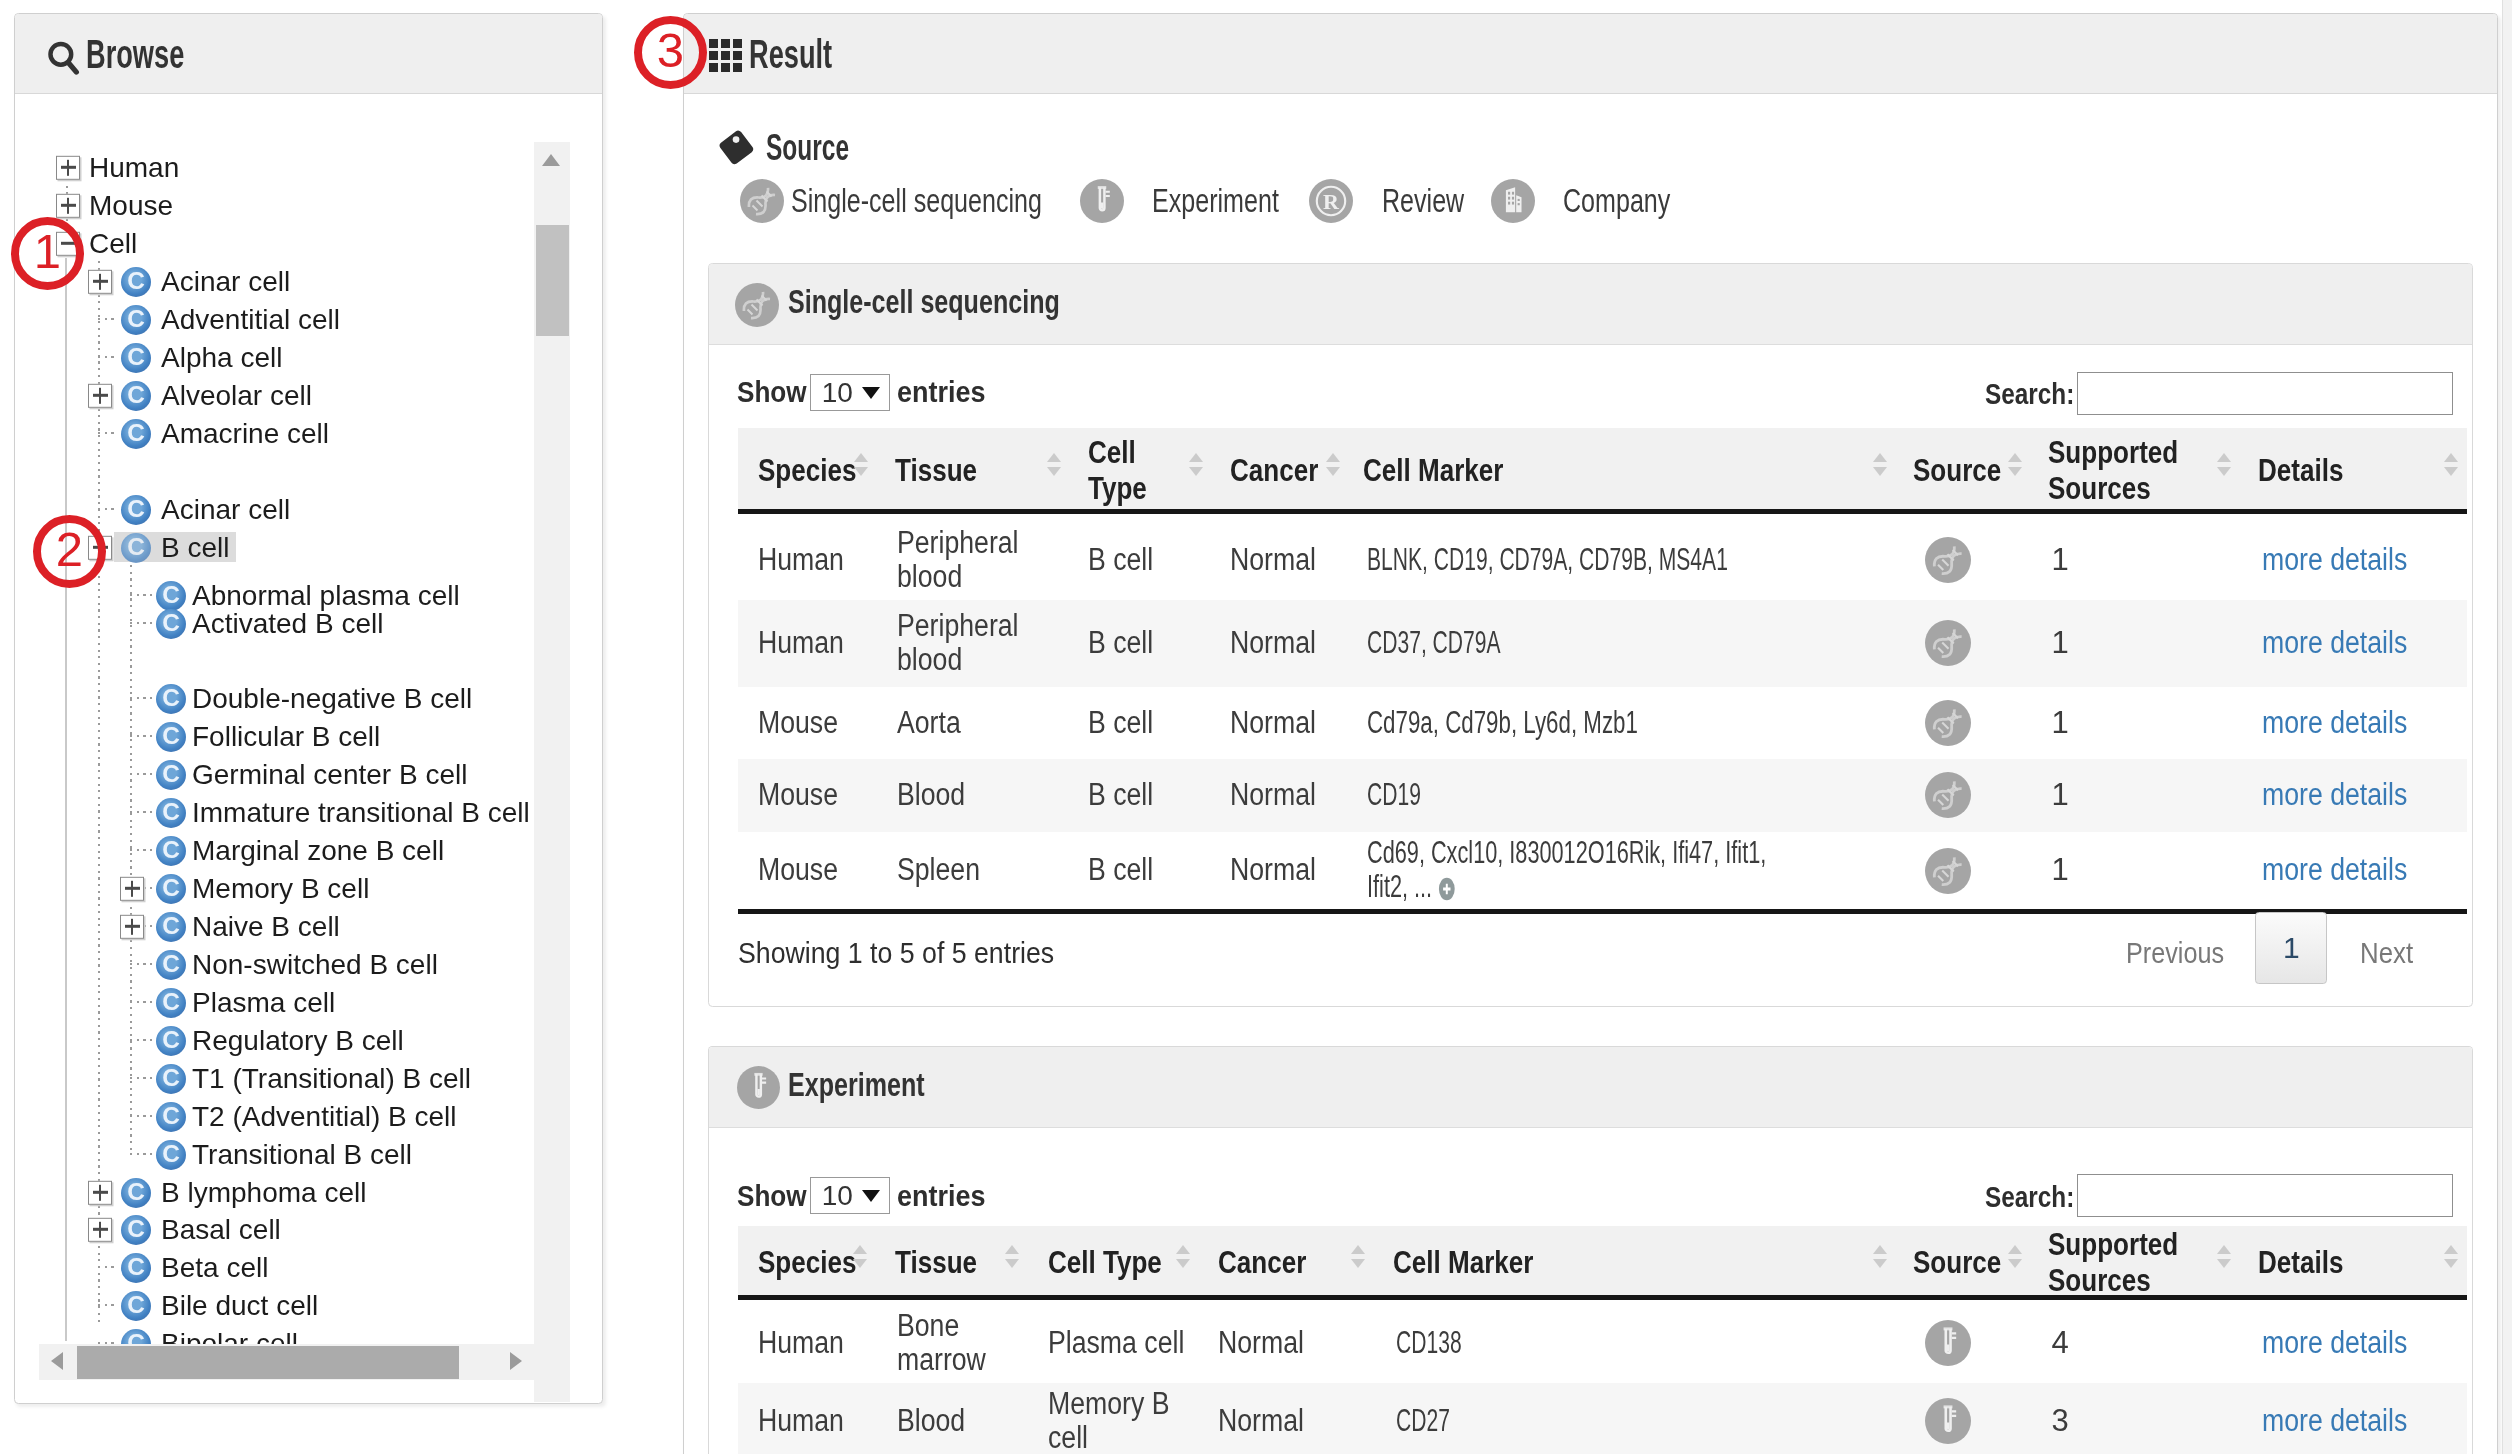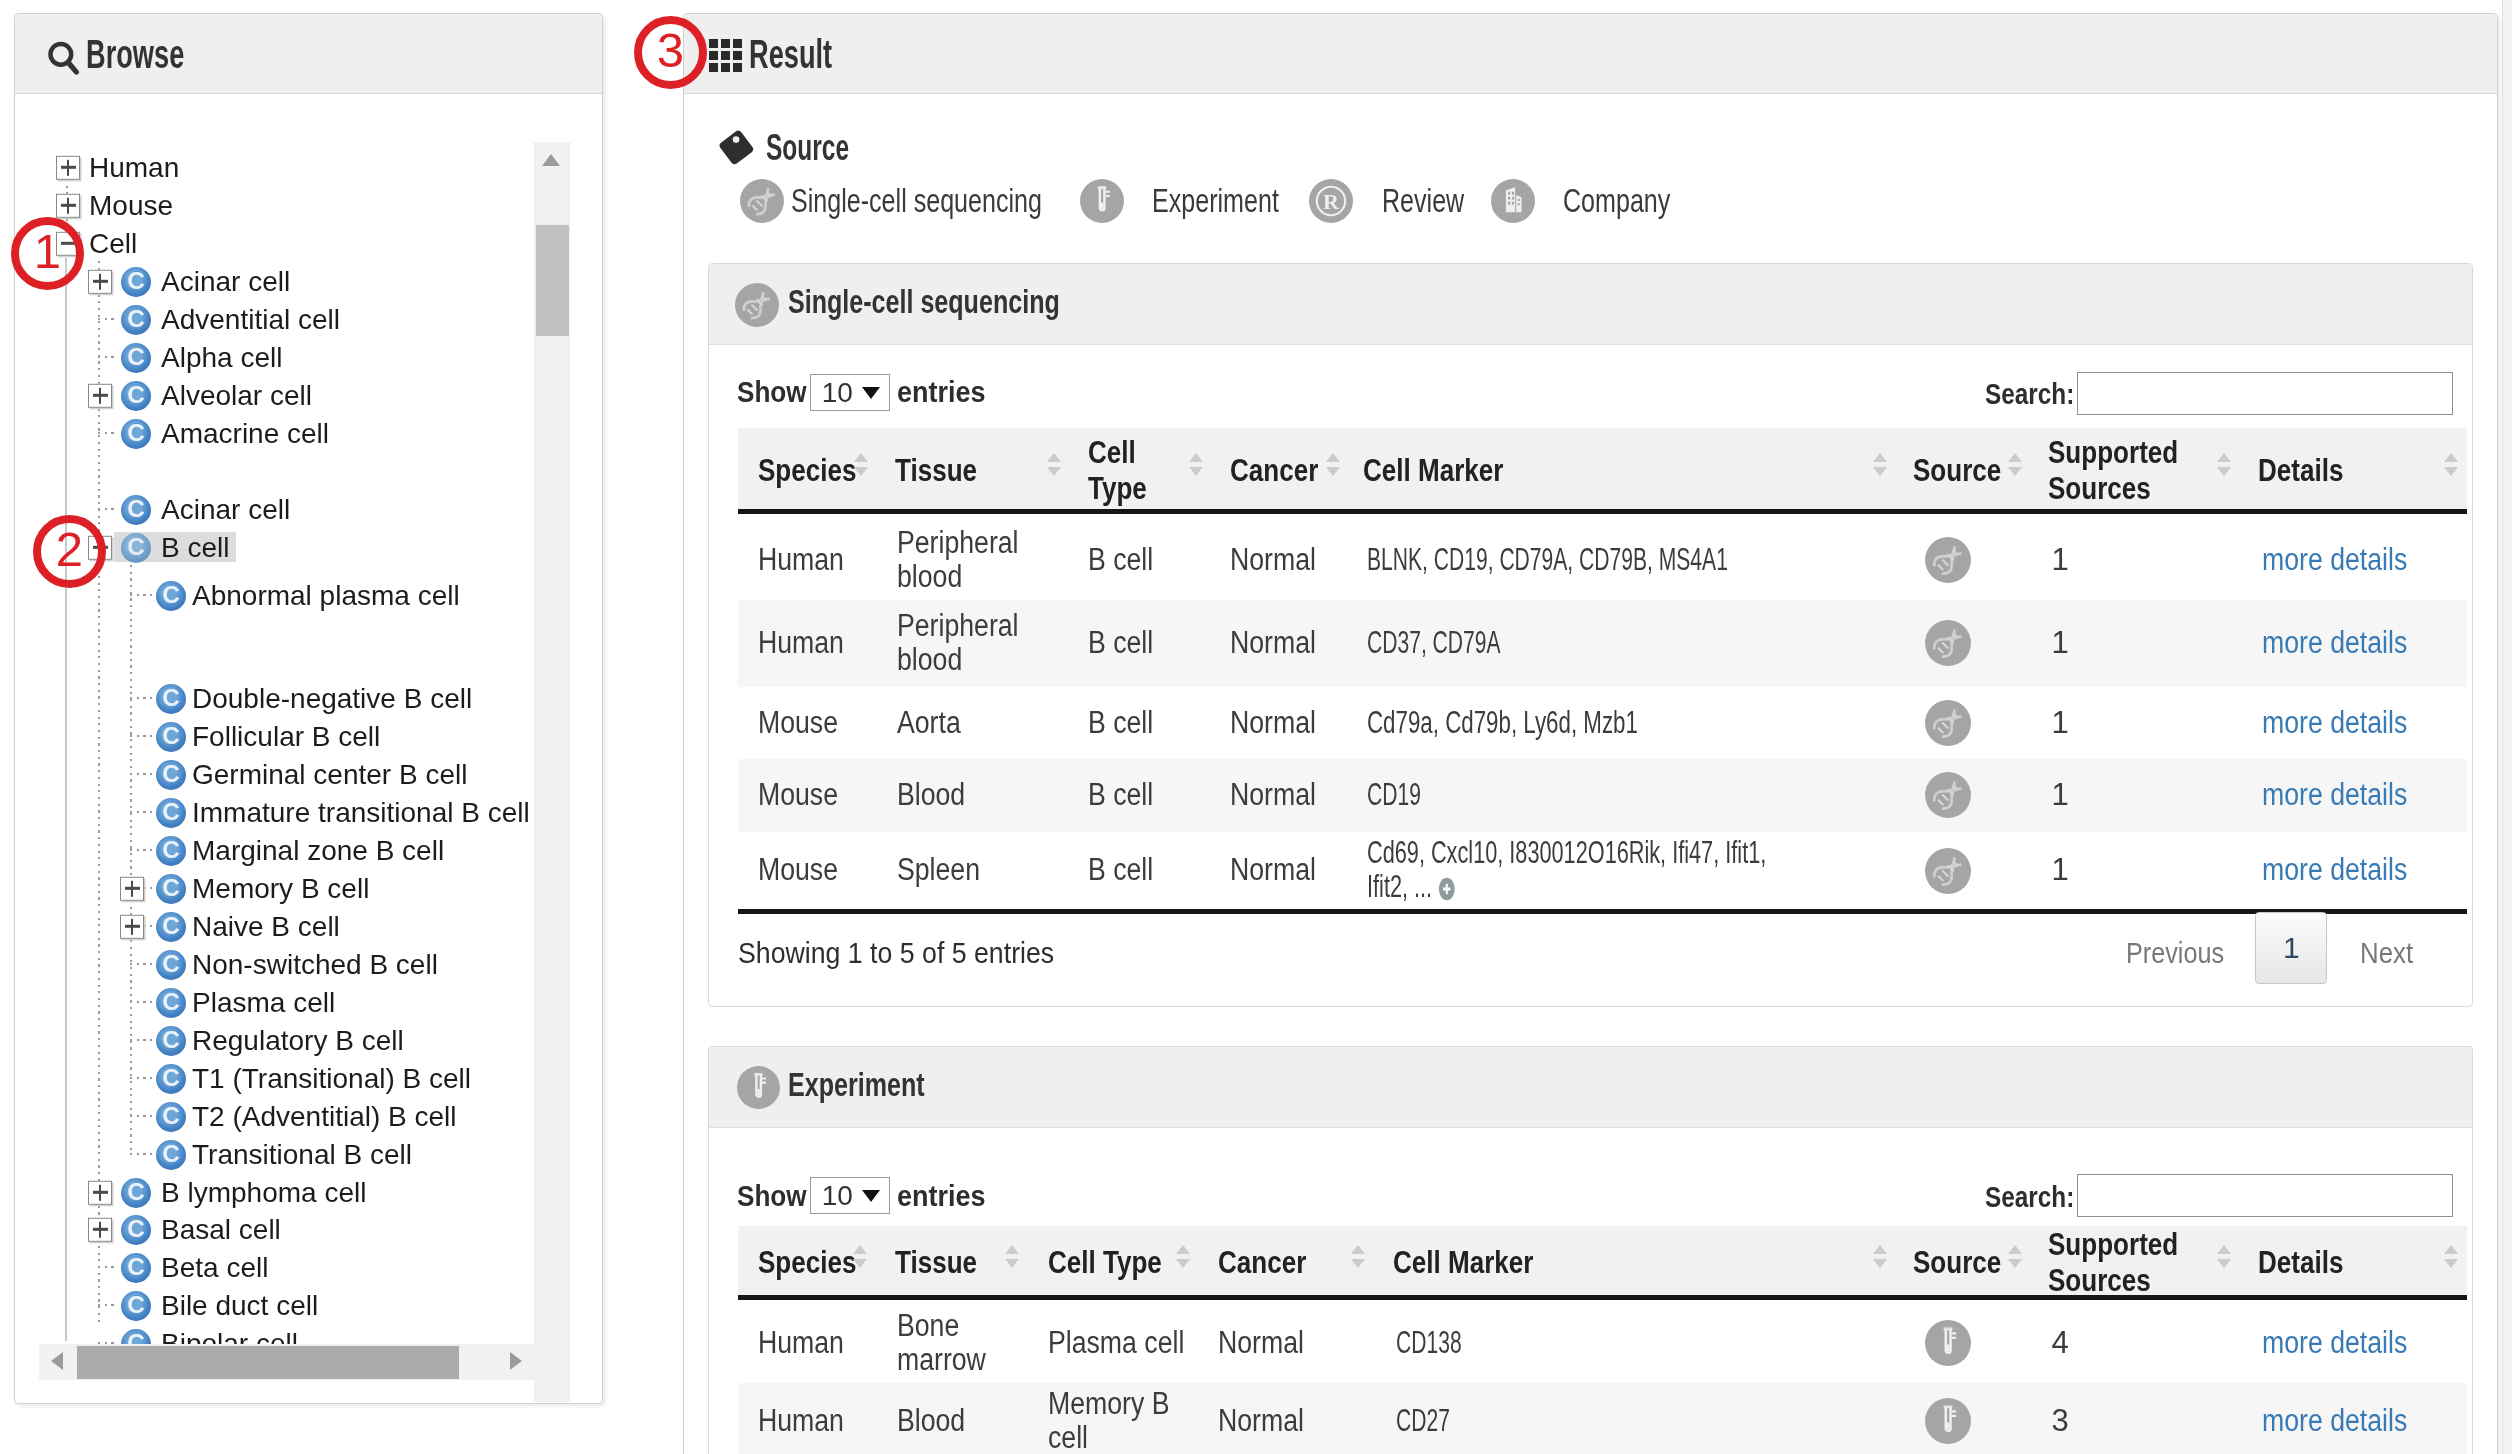--- a/index.html
+++ b/index.html
@@ -112,20 +112,25 @@
         <span class="abs" style="left:99px; top:3.7px; width:122px; height:30px; background:#dcdcdc;"></span>
         <span class="expander" style="left:73px;"></span>
         <span class="cicon" style="left:106px; opacity:0.72;"></span>
         <span class="t" style="left:146px;">B cell</span>
       </div>
 <div class="trow" style="left:0; top:481px; width:519px;text-align:center;">
         <span class="hdot" style="left:115px; width:22px; top:18px;"></span>
         <span class="cicon" style="left:141px;"></span>
         <span class="t" style="left:177px;">Abnormal plasma cell</span>
       </div>
+<div class="trow" style="left:0; top:509px; width:519px;">
+        <span class="hdot" style="left:115px; width:22px; top:18px;"></span>
+        <span class="cicon" style="left:141px;"></span>
+        <span class="t" style="left:177px;">Activated B cell</span>
+      </div>
 <div class="trow" style="left:0; top:584px; width:519px;">
         <span class="hdot" style="left:115px; width:22px; top:18px;"></span>
         <span class="cicon" style="left:141px;"></span>
         <span class="t" style="left:177px;">Double-negative B cell</span>
       </div>
 <div class="trow" style="left:0; top:622px; width:519px;">
         <span class="hdot" style="left:115px; width:22px; top:18px;"></span>
         <span class="cicon" style="left:141px;"></span>
         <span class="t" style="left:177px;">Follicular B cell</span>
       </div>

